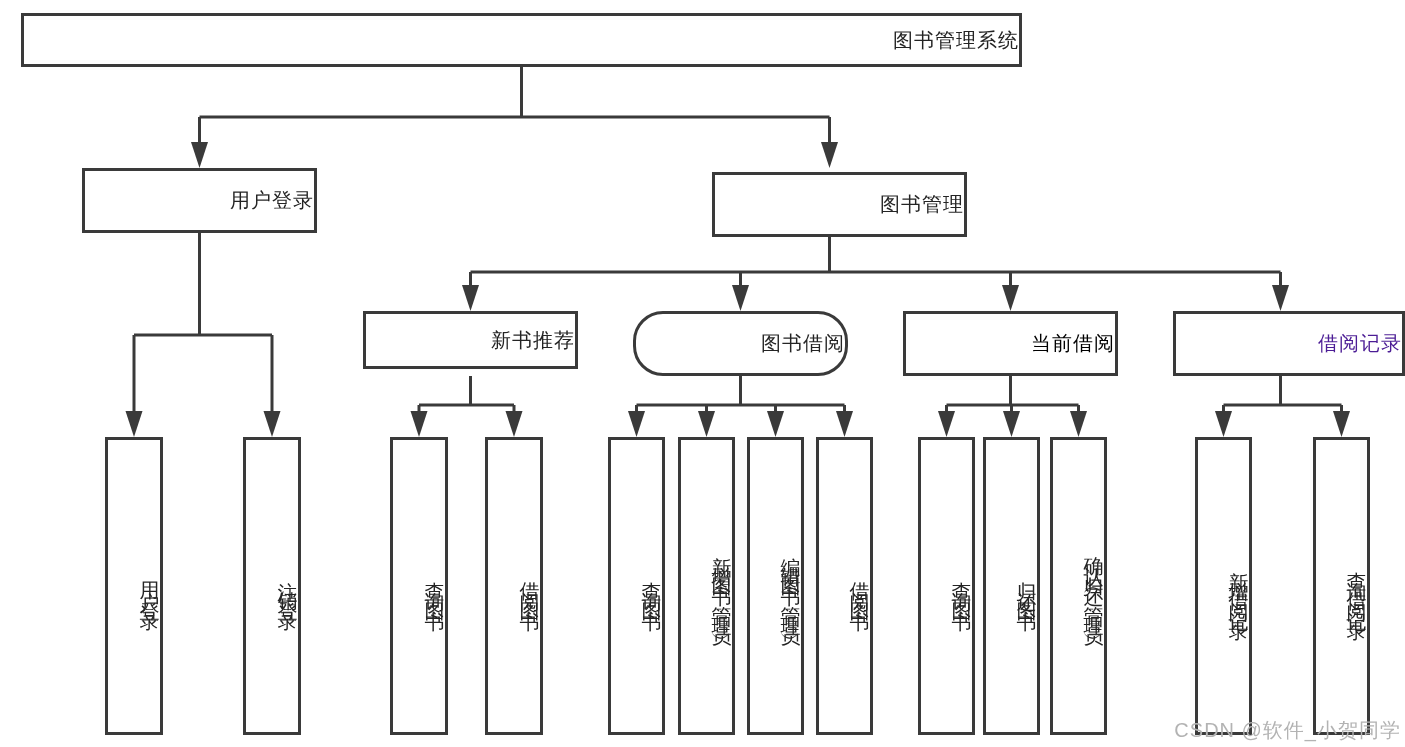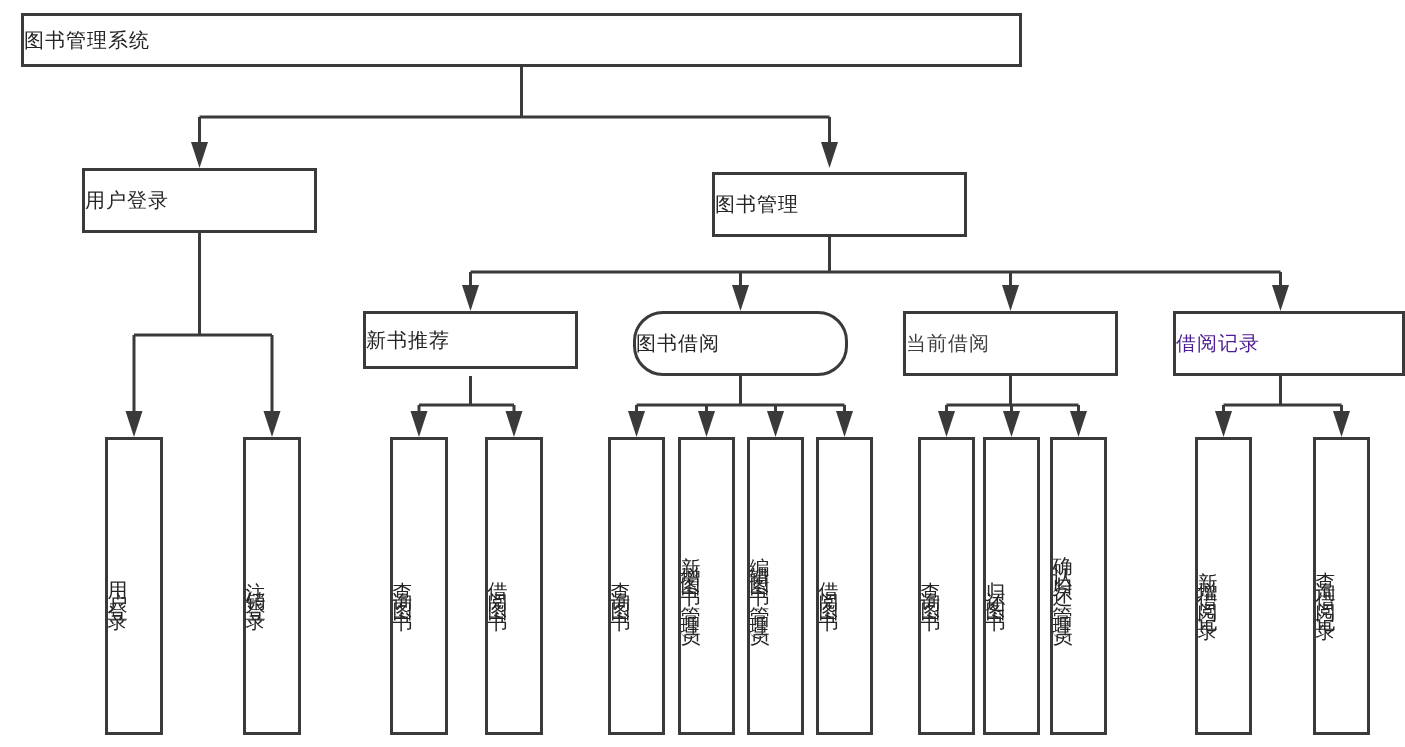--- a/index.html
+++ b/index.html
@@ -22,21 +22,21 @@
     width: 1405px;
     height: 747px;
   }
   .node {
     position: absolute;
     box-sizing: border-box;
     border: 3px solid #3a3a3a;
     background: #ffffff;
     display: flex;
     align-items: center;
-    justify-content: flex-start;
+    justify-content: flex-end;
     color: #242424;
   }
   .node.horizontal .node-label {
     font-size: 20px;
     letter-spacing: 1px;
     white-space: nowrap;
   }
   .node.vertical .node-label {
     writing-mode: vertical-rl;
     font-size: 20px;
@@ -124,21 +124,21 @@
       </div>
       <div class="node horizontal" style="left: 712px; top: 172px; width: 255px; height: 65px; border-color: rgb(58, 58, 58); color: rgb(36, 36, 36);">
         <span class="node-label">图书管理</span>
       </div>
       <div class="node horizontal" style="left: 363px; top: 311px; width: 215px; height: 58px; border-color: rgb(58, 58, 58); color: rgb(36, 36, 36);">
         <span class="node-label">新书推荐</span>
       </div>
       <div class="node horizontal" style="left: 633px; top: 311px; width: 215px; height: 65px; border-color: rgb(58, 58, 58); color: rgb(36, 36, 36); border-radius: 30px;">
         <span class="node-label">图书借阅</span>
       </div>
-      <div class="node horizontal" style="left: 903px; top: 311px; width: 215px; height: 65px; border-color: rgb(58, 58, 58); color: #404040;">
+      <div class="node horizontal" style="left: 903px; top: 311px; width: 215px; height: 65px; border-color: rgb(58, 58, 58); color: #000000;">
         <span class="node-label">当前借阅</span>
       </div>
       <div class="node horizontal" style="left: 1173px; top: 311px; width: 232px; height: 65px; border-color: rgb(58, 58, 58); color: #4c1d95;">
         <span class="node-label">借阅记录</span>
       </div>
       <div class="node vertical" style="left: 105px; top: 437px; width: 58px; height: 298px; border-color: rgb(58, 58, 58); color: rgb(36, 36, 36);">
         <span class="node-label">用户登录</span>
       </div>
       <div class="node vertical" style="left: 243px; top: 437px; width: 58px; height: 298px; border-color: rgb(58, 58, 58); color: rgb(36, 36, 36);">
         <span class="node-label">注销登录</span>
@@ -170,13 +170,14 @@
       <div class="node vertical" style="left: 1050px; top: 437px; width: 57px; height: 298px; border-color: rgb(58, 58, 58); color: rgb(36, 36, 36);">
         <span class="node-label">确认归还（管理员）</span>
       </div>
       <div class="node vertical" style="left: 1195px; top: 437px; width: 57px; height: 298px; border-color: rgb(58, 58, 58); color: rgb(36, 36, 36);">
         <span class="node-label">新增借阅记录</span>
       </div>
       <div class="node vertical" style="left: 1313px; top: 437px; width: 57px; height: 298px; border-color: rgb(58, 58, 58); color: rgb(36, 36, 36);">
         <span class="node-label">查询借阅记录</span>
       </div>
     </div>
+  <div class="watermark" style="color: rgb(179, 179, 179);">CSDN @软件_小贺同学</div>
 </div>
 
 </body></html>

